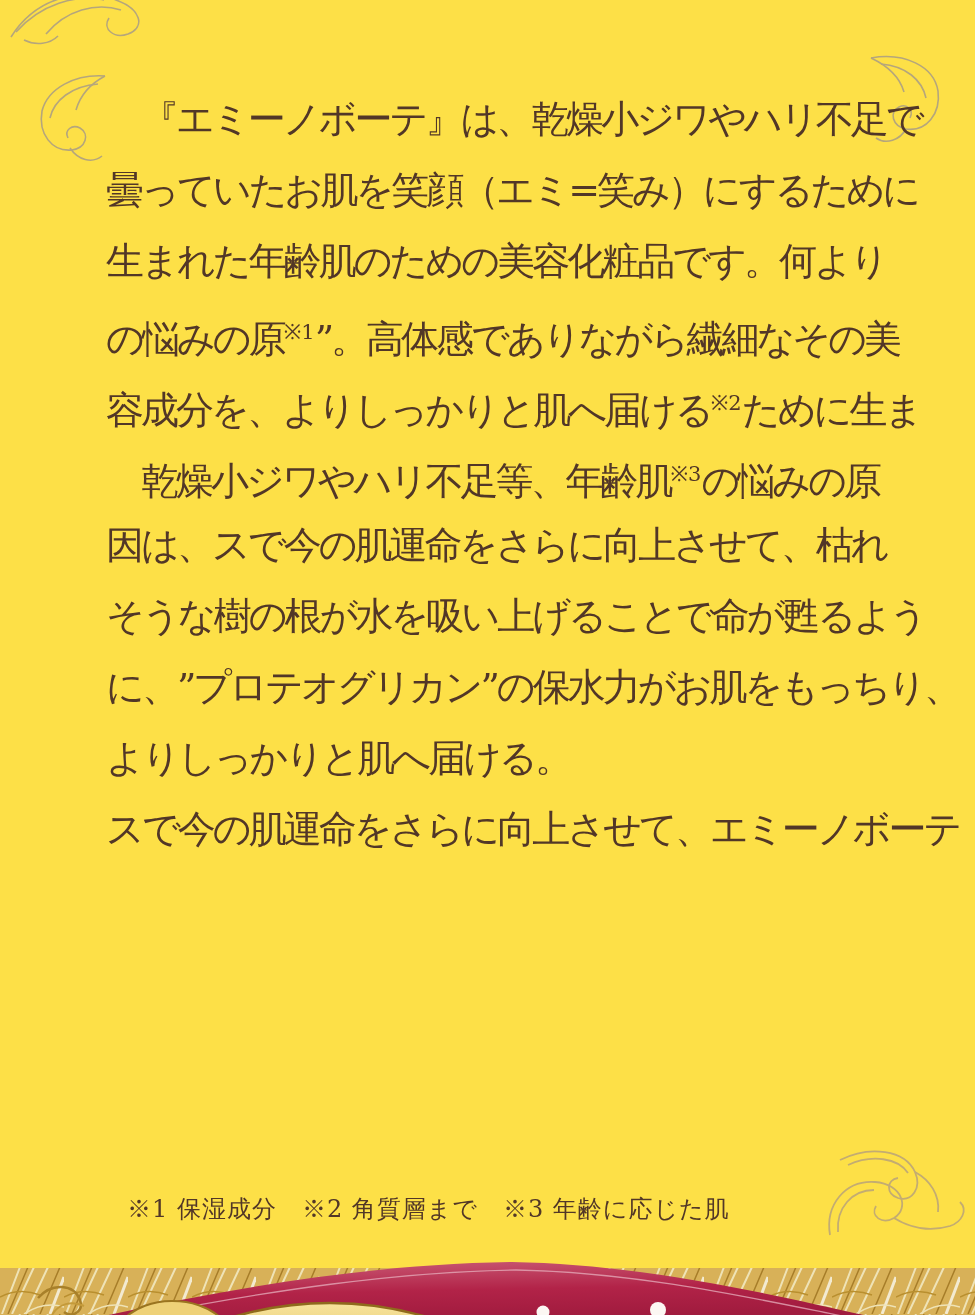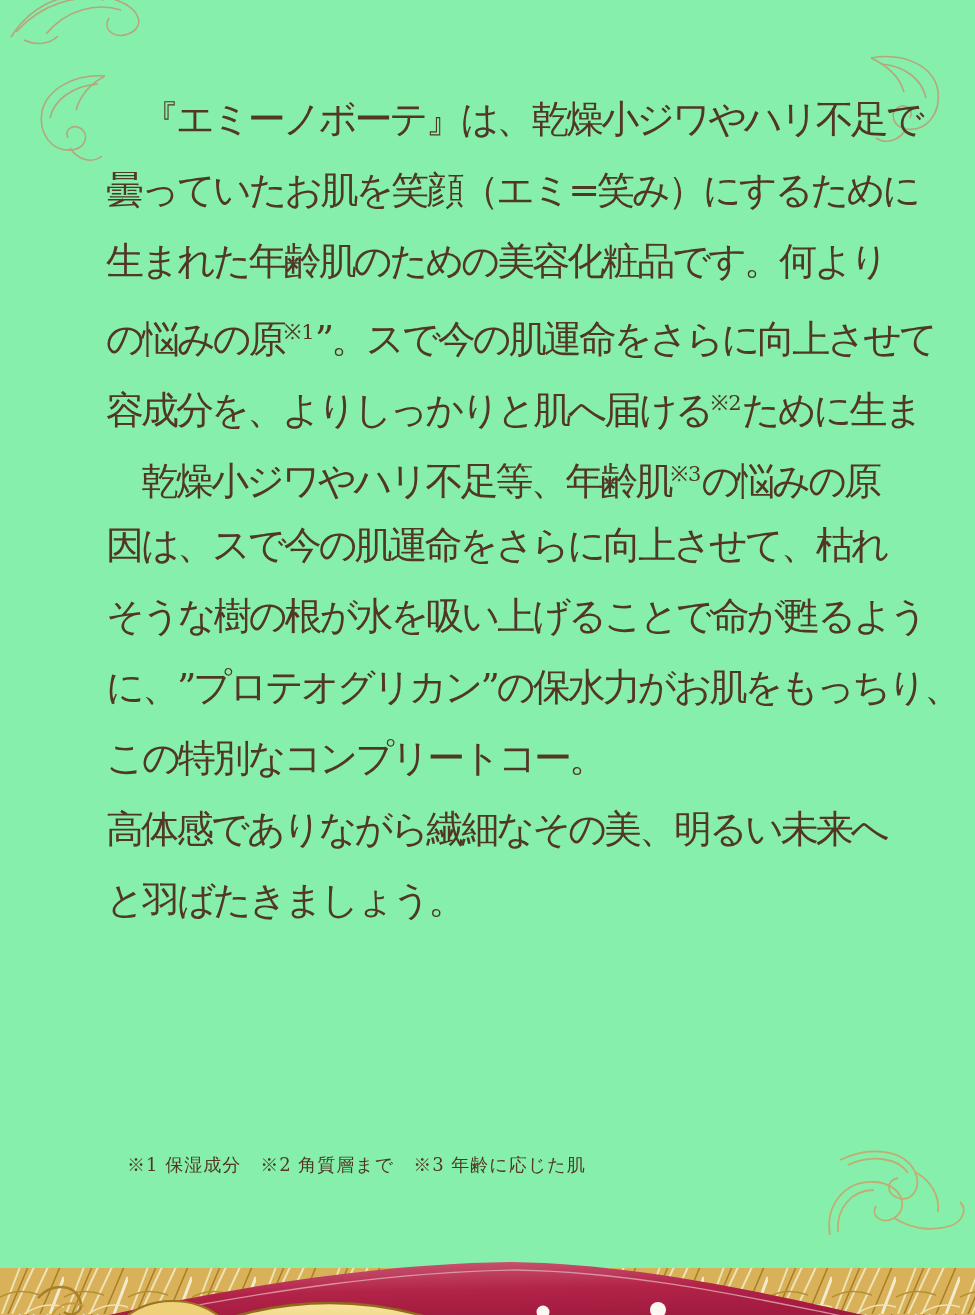--- a/index.html
+++ b/index.html
@@ -1,33 +1,33 @@
 <!DOCTYPE html>
 <html><head>
 <meta charset="utf-8">
 <style>
   html,body{margin:0;padding:0;background:#efece3;}
   .page{
     position:relative;width:975px;height:1315px;overflow:hidden;
-    background:#86efac;
+    background:#fde047;
     font-family:"DejaVu Serif","Liberation Serif",serif;
   }
   .text-block{
     position:absolute;left:106px;top:84px;width:780px;
     color:#523727;
   }
   .para{margin:0;padding:0;}
   .line{
     height:71px;line-height:71px;font-size:38px;letter-spacing:-3px;
     white-space:nowrap;
   }
   .sup{font-size:21px;vertical-align:13px;letter-spacing:0;}
   .footnote{
-    position:absolute;left:127px;top:1150px;
-    font-size:18px;line-height:30px;color:#523727;letter-spacing:1px;
+    position:absolute;left:127px;top:1194px;
+    font-size:24px;line-height:30px;color:#523727;letter-spacing:1px;
     white-space:nowrap;
   }
   .flourish{position:absolute;pointer-events:none;}
   .band{position:absolute;left:0;top:1220px;width:975px;height:95px;}
 </style>
 </head>
 <body>
 
 <div class="page">
 
@@ -67,33 +67,32 @@
       <path d="M38,25 C62,14 88,18 98,33"></path>
       <path d="M28,92 C26,68 42,50 64,50"></path>
     </g>
   </svg>
 
   <div class="text-block" id="text-block">
       <div class="para">
         <div class="line"><span>　『エミーノボーテ』は、乾燥小ジワやハリ不足で</span></div>
         <div class="line"><span>曇っていたお肌を笑顔（エミ=笑み）にするために</span></div>
         <div class="line"><span>生まれた年齢肌のための美容化粧品です。何より</span></div>
-        <div class="line"><span>の悩みの原</span><span class="sup">※1</span><span>”。スで今の肌運命をさらに向上させて</span></div>
+        <div class="line"><span>の悩みの原</span><span class="sup">※1</span><span>”。高体感でありながら繊細なその美</span></div>
         <div class="line"><span>容成分を、よりしっかりと肌へ届ける</span><span class="sup">※2</span><span>ために生ま</span></div>
       </div>
       <div class="para">
         <div class="line"><span>　乾燥小ジワやハリ不足等、年齢肌</span><span class="sup">※3</span><span>の悩みの原</span></div>
         <div class="line"><span>因は、スで今の肌運命をさらに向上させて、枯れ</span></div>
         <div class="line"><span>そうな樹の根が水を吸い上げることで命が甦るよう</span></div>
         <div class="line"><span>に、”プロテオグリカン”の保水力がお肌をもっちり、</span></div>
-        <div class="line"><span>この特別なコンプリートコー。</span></div>
+        <div class="line"><span>よりしっかりと肌へ届ける。</span></div>
       </div>
       <div class="para">
-        <div class="line"><span>高体感でありながら繊細なその美、明るい未来へ</span></div>
-        <div class="line"><span>と羽ばたきましょう。</span></div>
+        <div class="line"><span>スで今の肌運命をさらに向上させて、エミーノボーテ</span></div>
       </div>
     </div>
 
   <div class="footnote">※1 保湿成分　※2 角質層まで　※3 年齢に応じた肌</div>
 
   <svg class="band" width="975" height="95" viewBox="0 0 975 95">
     <defs>
       <pattern id="palm" patternUnits="userSpaceOnUse" width="64" height="47">
         <rect width="64" height="47" fill="#d8b158"></rect>
         <path d="M2,47 L20,0 M12,47 L34,0 M26,47 L48,0" stroke="#efe3b6" stroke-width="2" fill="none"></path>

